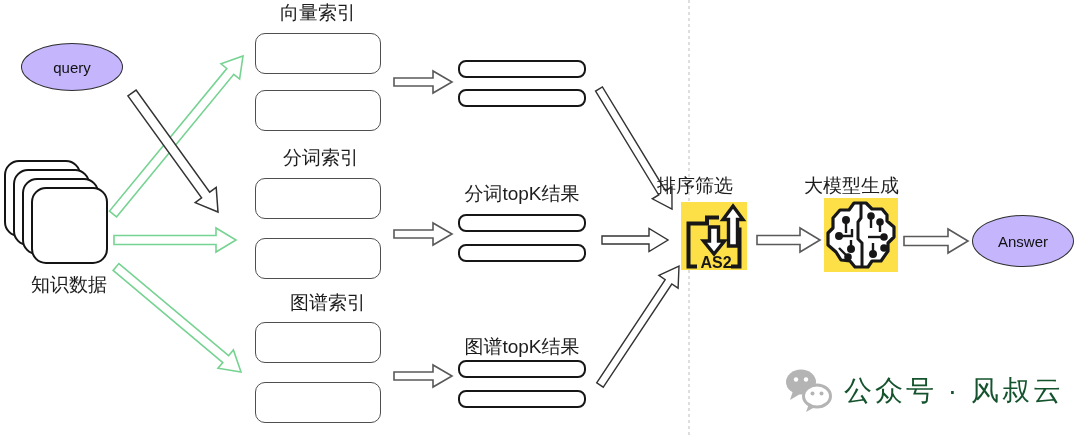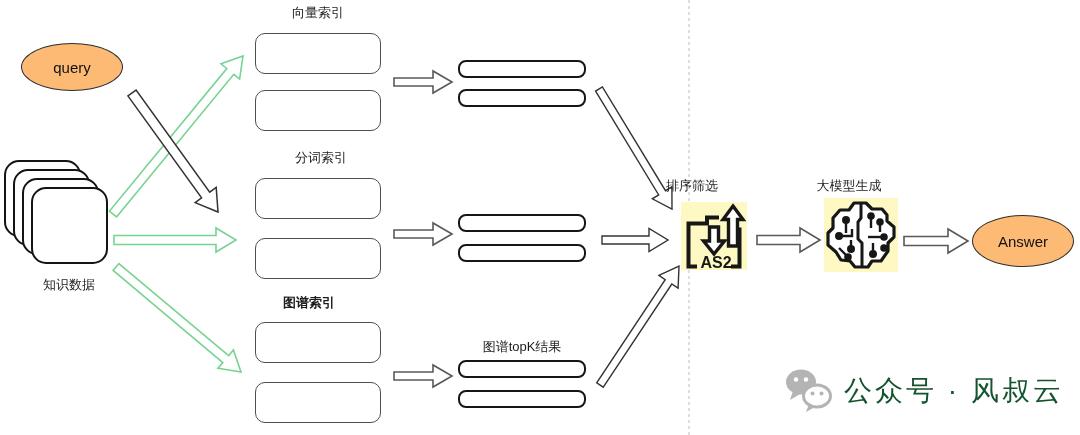--- a/index.html
+++ b/index.html
@@ -2,41 +2,41 @@
 <html><head>
 <meta charset="utf-8">
 <style>
   html,body { margin:0; padding:0; background:#ffffff; }
   .canvas {
     position:relative; width:1080px; height:435px; background:#ffffff;
     font-family:"Liberation Sans", sans-serif; overflow:hidden;
   }
   .arrows-layer { position:absolute; left:0; top:0; width:1080px; height:435px; }
   .lbl {
-    position:absolute; font-size:13px; color:#1c1c1c; text-align:center;
+    position:absolute; font-size:19px; color:#1c1c1c; text-align:center;
     line-height:17px; white-space:nowrap;
   }
   .index-box {
     position:absolute; width:126px; height:41px; box-sizing:border-box;
     border:1.4px solid #4f4f4f; border-radius:10px; background:#fff;
   }
   .topk-bar {
     position:absolute; width:128px; height:18px; box-sizing:border-box;
     border:2px solid #161616; border-radius:8px; background:#fff;
   }
   .ellipse {
     position:absolute; box-sizing:border-box; border:1.6px solid #2e2e2e;
-    border-radius:50%; background:#fdba74; display:flex; align-items:center;
+    border-radius:50%; background:#c4b5fd; display:flex; align-items:center;
     justify-content:center; font-size:15px; color:#111;
   }
   .stack-sq {
     position:absolute; width:77px; height:77px; box-sizing:border-box;
     border:2.6px solid #141414; border-radius:15px; background:#fff;
   }
-  .icon-holder { position:absolute; background:#fef9c3; }
+  .icon-holder { position:absolute; background:#fde047; }
   .watermark {
     position:absolute; left:784px; top:368px; display:flex;
     align-items:center; color:#14532d;
   }
   .watermark-text { font-size:28px; letter-spacing:3px; margin-left:10px; }
 </style>
 </head>
 <body>
 
 <div class="canvas">
@@ -76,24 +76,25 @@
 
   <div class="lbl" style="left:255px; top:4px; width:126px;">向量索引</div>
   <div class="index-box" style="left:255px; top:33px;"></div>
   <div class="index-box" style="left:255px; top:90px;"></div>
   <div class="topk-bar" style="left:458px; top:60px;"></div>
   <div class="topk-bar" style="left:458px; top:89px;"></div>
 
   <div class="lbl" style="left:258px; top:149px; width:126px;">分词索引</div>
   <div class="index-box" style="left:255px; top:178px;"></div>
   <div class="index-box" style="left:255px; top:238px;"></div>
+  <div class="lbl" style="left:458px; top:185px; width:128px;">分词topK结果</div>
   <div class="topk-bar" style="left:458px; top:214px;"></div>
   <div class="topk-bar" style="left:458px; top:244px;"></div>
 
-  <div class="lbl" style="left:246px; top:294px; width:126px;font-weight:bold;">图谱索引</div>
+  <div class="lbl" style="left:265px; top:294px; width:126px;">图谱索引</div>
   <div class="index-box" style="left:255px; top:322px;"></div>
   <div class="index-box" style="left:255px; top:382px;"></div>
   <div class="lbl" style="left:458px; top:338px; width:128px;">图谱topK结果</div>
   <div class="topk-bar" style="left:458px; top:360px;"></div>
   <div class="topk-bar" style="left:458px; top:390px;"></div>
 
   <div class="lbl" style="left:657px; top:177px; width:70px;">排序筛选</div>
   <div class="icon-holder" style="left:681px; top:202px; width:66px; height:68px;">
     <svg width="66" height="68" viewBox="0 0 66 68">
       <path d="M16 64.5 L7.5 64.5 L7.5 21.5 L26 21.5 L26 15.5 L38 15.5" fill="none" stroke="#171717" stroke-width="4"></path>

